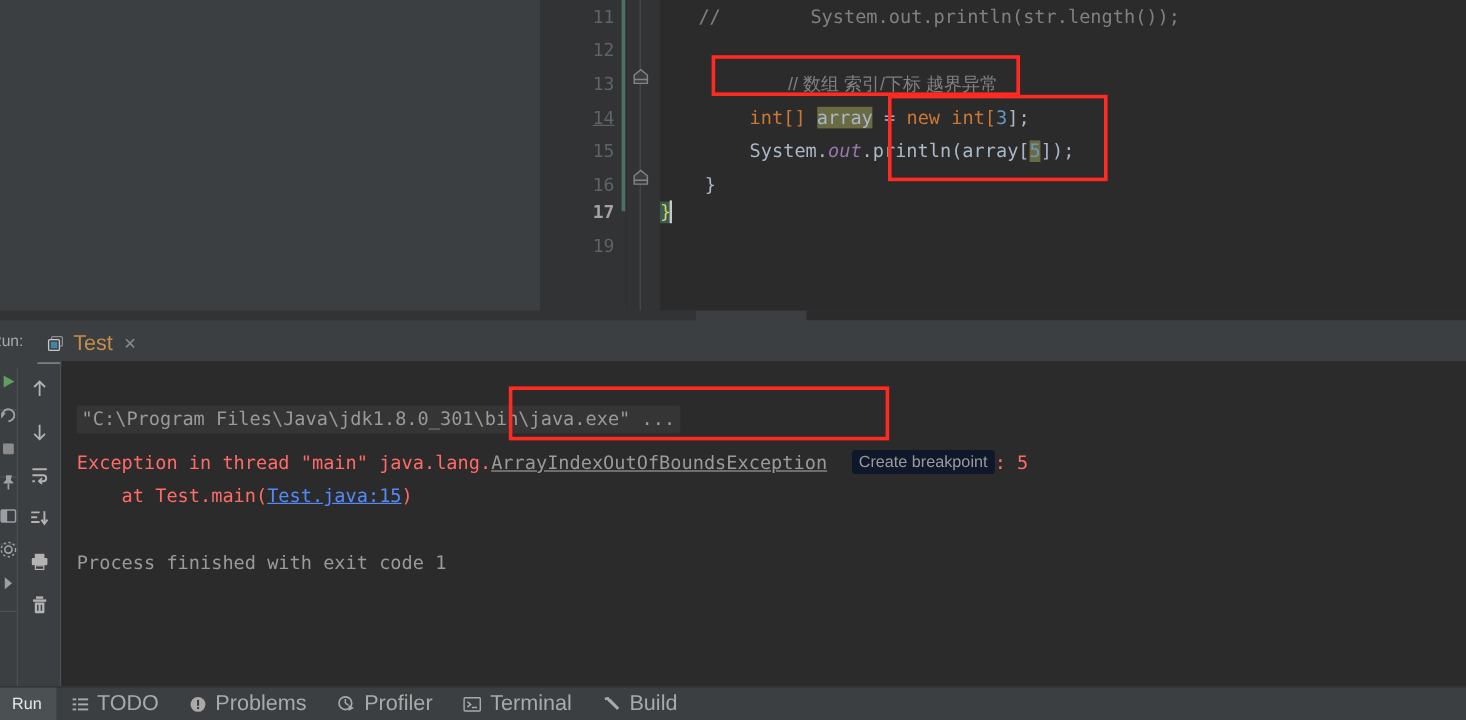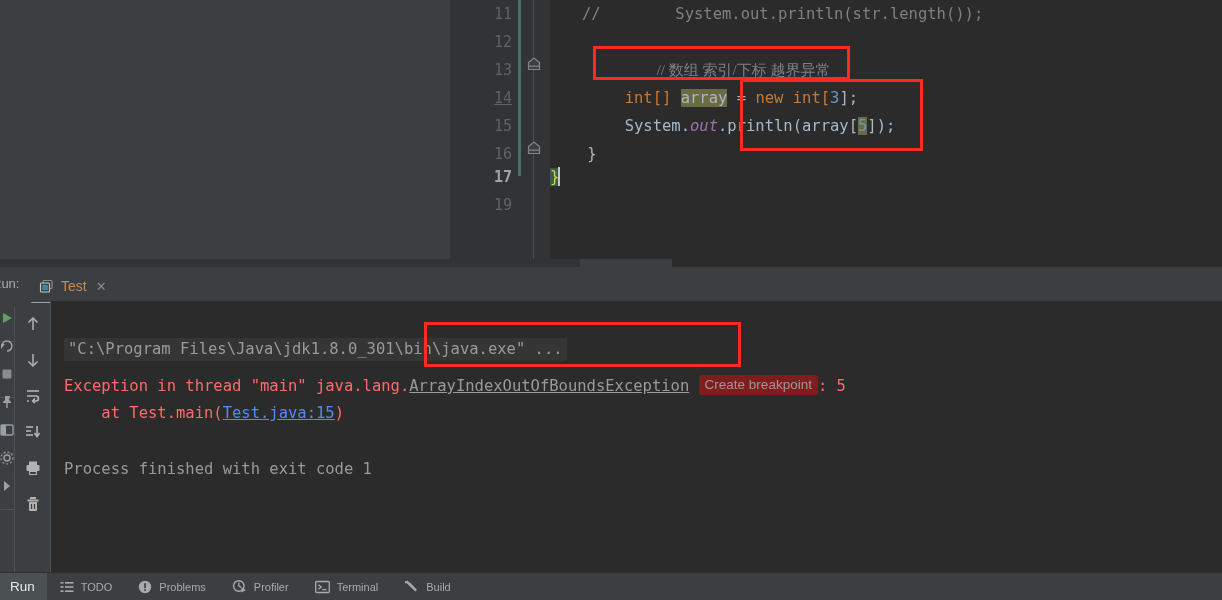--- a/index.html
+++ b/index.html
@@ -102,21 +102,21 @@
   }
   #run-tab {
     position: absolute; left: 33px; top: 4px; height: 30px;
     display: flex; align-items: center; gap: 7px;
     padding: 0 6px;
   }
   #run-tab-underline {
     position: absolute; left: 31px; top: 35px; width: 98px; height: 3px;
     background: #a3a3a3; border-radius: 1px;
   }
-  #run-tab-label { font-size: 14px; color: #c58c4a; }
+  #run-tab-label { font-size: 18px; color: #c58c4a; }
   #run-tab-close { font-size: 13px; color: #8a8a8a; margin-left: 2px; }
 
   #vert-toolbar-left {
     position: absolute; left: 0; top: 42px; width: 14px; height: 271px;
     background: #3c3f41; overflow: hidden;
   }
   #vert-toolbar-left .vt-btn {
     position: relative; width: 26px; height: 26px; margin: 2px 0 2px -6px;
     display: flex; align-items: center; justify-content: center;
   }
@@ -150,41 +150,42 @@
     font-size: 15.5px;
   }
   .con-line {
     position: absolute; left: 0; height: 28px; line-height: 28px; white-space: pre;
   }
   .c-gray  { color: #9a9a9a; }
   .c-red   { color: #ff6b68; }
   .c-link  { color: #548af7; text-decoration: underline; }
   .fold-bg { background: #353535; padding: 2px 4px 3px 4px; border-radius:2px;}
   .inlay {
-    background: #7f1d1d; color: #9a9a9a; font-size: 13.5px;
+    background: #0f172a; color: #9a9a9a; font-size: 13.5px;
     padding: 2px 6px 3px 6px; border-radius: 3px;
     font-family: "Liberation Sans", sans-serif;
     vertical-align: 2px;
+    margin-left: 11px;
   }
   .exc-name { color: #9a9a9a; text-decoration: underline; }
 
   
   #status-bar {
     position: absolute; left: 0; top: 572px; width: 1222px; height: 28px;
     background: #3c3f41; border-top: 1px solid #2f3132;
     display: flex; align-items: center;
   }
   #status-run {
     height: 28px; padding: 0 12px 0 10px; background: #4b5052;
     display: flex; align-items: center;
     font-size: 13.5px; color: #e8e8e8;
   }
   .sb-item {
     height: 28px; padding: 0 13px; display: flex; align-items: center; gap: 7px;
-    font-size: 11px; color: #a9a9a9;
+    font-size: 18px; color: #a9a9a9;
   }
 
   
   .redbox {
     position: absolute; border: 3px solid #ff2a22; pointer-events: none;
   }
   svg { display: block; }
 </style>
 </head>
 <body>
@@ -226,21 +227,21 @@
           </svg>
         </div>
       </div>
 
       <div id="code-surface">
 
         <div class="code-line" style="top:0px;"><span class="tok-comment">//        System.out.println(str.length());</span></div>
 
         <div class="code-line" style="top:28px;"></div>
 
-        <div class="code-line" style="top:56px;"><span style="font-family:'DejaVu Sans Mono',monospace;">        </span><span class="tok-comment" style="font-family:Liberation Serif, serif;font-size:15px;">// 数组 索引/下标 越界异常</span></div>
+        <div class="code-line" style="top:56px;"><span style="font-family:'DejaVu Sans Mono',monospace;">        </span><span class="tok-comment" style="font-family:Liberation Sans, sans-serif;font-size:15px;">// 数组 索引/下标 越界异常</span></div>
 
         <div class="code-line" style="top:84px;">        <span class="tok-kw">int[]</span><span class="tok-plain"> </span><span class="hl-ident">array</span><span class="tok-plain"> </span><span class="tok-plain">=</span><span class="tok-plain"> </span><span class="tok-kw">new</span><span class="tok-plain"> </span><span class="tok-kw">int[</span><span class="tok-num">3</span><span class="tok-plain">];</span></div>
 
         <div class="code-line" style="top:112px;">        <span class="tok-plain">System.</span><span class="tok-static">out</span><span class="tok-plain">.println(array[</span><span class="hl-num">5</span><span class="tok-plain">]);</span></div>
 
         <div class="code-line" style="top:140px;">    <span class="tok-plain">}</span></div>
 
         <div class="code-line" style="top:163px;"><span class="sel-brace tok-brace-y">}</span><span id="caret"></span></div>
 
         <div class="code-line" style="top:191px;"></div>

